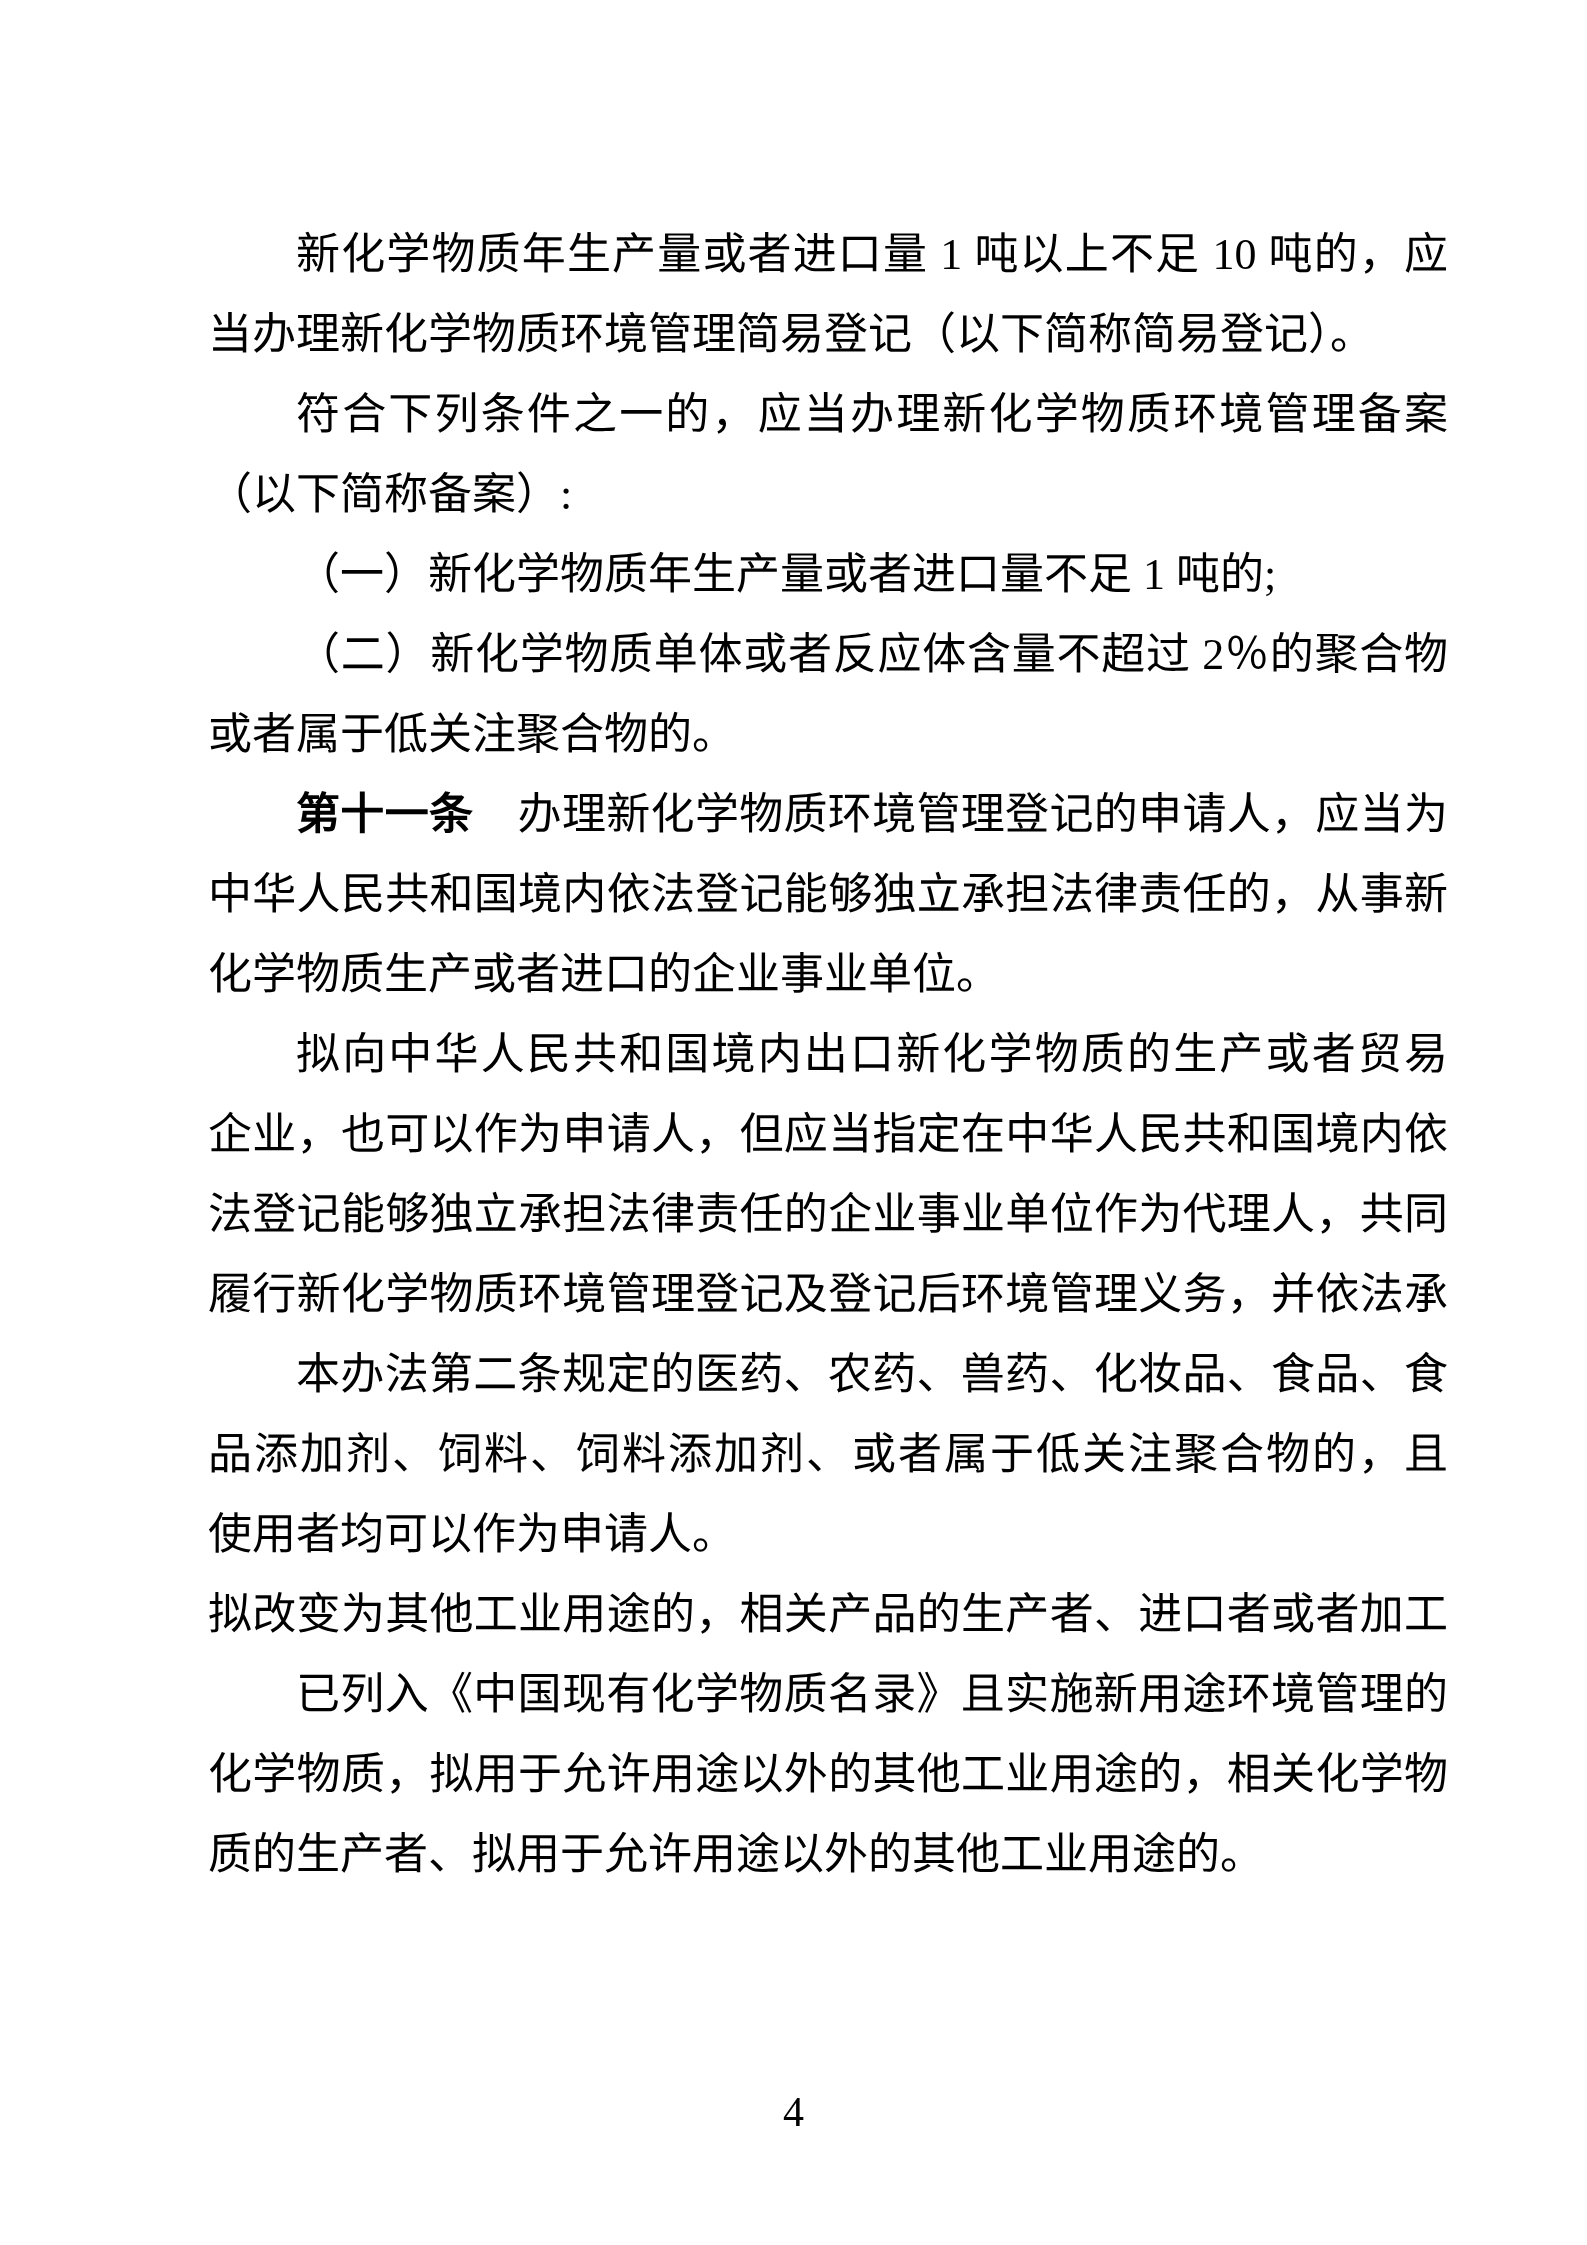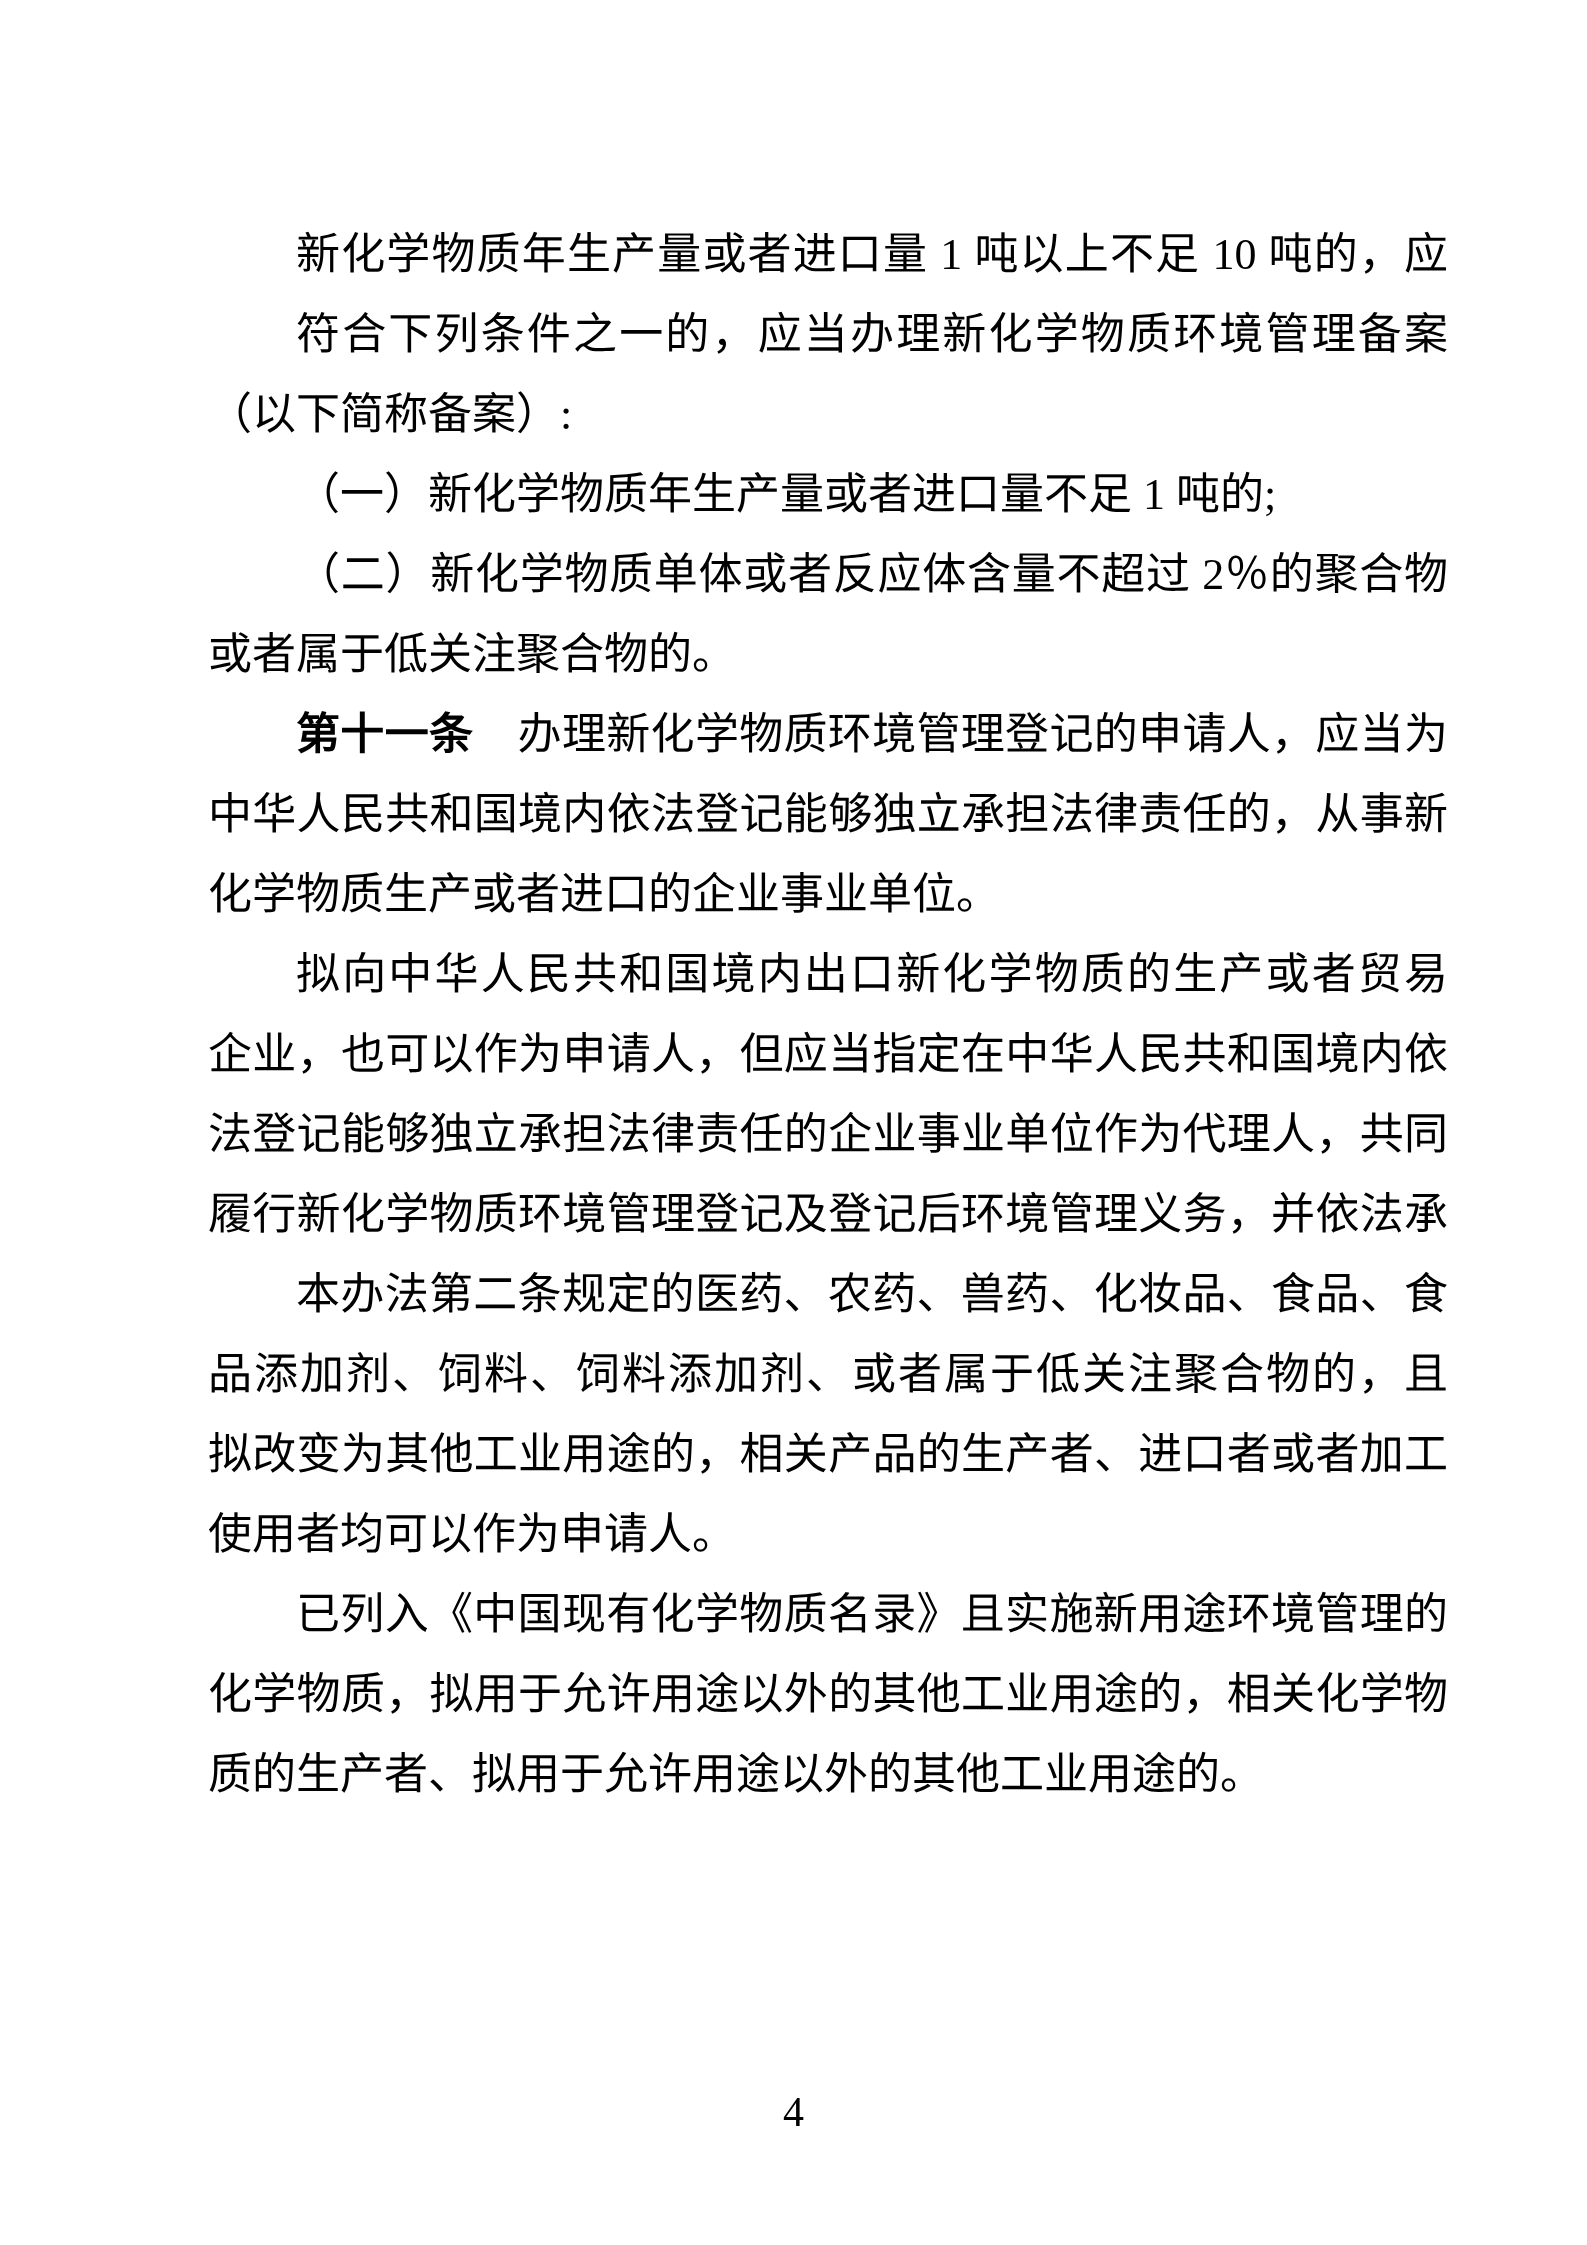--- a/index.html
+++ b/index.html
@@ -52,34 +52,35 @@
     font-size: 42px;
     line-height: 60px;
   }
 </style>
 </head>
 <body>
 
 <div class="doc-page">
   <div class="text-block" id="text-block">
       <div class="line indent justify">新化学物质年生产量或者进口量 1 吨以上不足 10 吨的，应</div>
+      <div class="line">当办理新化学物质环境管理简易登记（以下简称简易登记）。</div>
       <div class="line indent justify">符合下列条件之一的，应当办理新化学物质环境管理备案</div>
       <div class="line">（以下简称备案）:</div>
       <div class="line indent">（一）新化学物质年生产量或者进口量不足 1 吨的;</div>
       <div class="line indent justify">（二）新化学物质单体或者反应体含量不超过 2％的聚合物</div>
       <div class="line">或者属于低关注聚合物的。</div>
       <div class="line indent justify"><span class="run-bold">第十一条</span><span class="">　办理新化学物质环境管理登记的申请人，应当为</span></div>
       <div class="line justify">中华人民共和国境内依法登记能够独立承担法律责任的，从事新</div>
       <div class="line">化学物质生产或者进口的企业事业单位。</div>
       <div class="line indent justify">拟向中华人民共和国境内出口新化学物质的生产或者贸易</div>
       <div class="line justify">企业，也可以作为申请人，但应当指定在中华人民共和国境内依</div>
       <div class="line justify">法登记能够独立承担法律责任的企业事业单位作为代理人，共同</div>
       <div class="line justify">履行新化学物质环境管理登记及登记后环境管理义务，并依法承</div>
       <div class="line indent justify">本办法第二条规定的医药、农药、兽药、化妆品、食品、食</div>
       <div class="line justify">品添加剂、饲料、饲料添加剂、或者属于低关注聚合物的，且</div>
+      <div class="line">使用者均可以作为申请人。</div>
       <div class="line justify">拟改变为其他工业用途的，相关产品的生产者、进口者或者加工</div>
-      <div class="line">使用者均可以作为申请人。</div>
       <div class="line indent justify">已列入《中国现有化学物质名录》且实施新用途环境管理的</div>
       <div class="line justify">化学物质，拟用于允许用途以外的其他工业用途的，相关化学物</div>
       <div class="line">质的生产者、拟用于允许用途以外的其他工业用途的。</div>
     </div>
   <div class="page-number">4</div>
 </div>
 
 </body></html>

